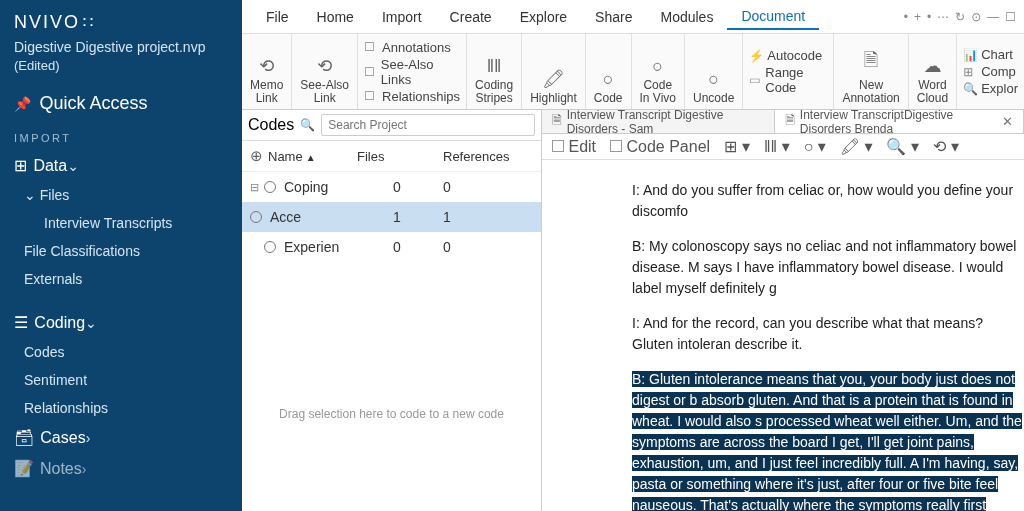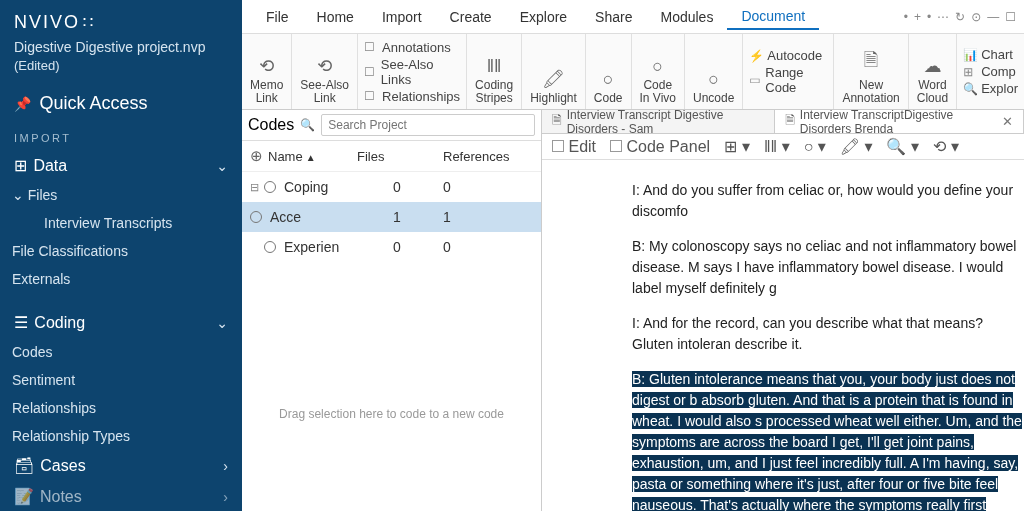--- a/index.html
+++ b/index.html
@@ -8,23 +8,23 @@
 
 .sidebar { width: 242px; background: #0d446e; color: #fff; padding: 10px 0; flex-shrink: 0; }
 .logo { font-size: 18px; font-weight: 400; letter-spacing: 2px; padding: 2px 14px 6px; }
 .dots { display: inline-block; margin-left: 2px; }
 .project-name { font-size: 14px; padding: 0 14px 3px; color: #d6e4ef; }
 .project-status { font-size: 13px; padding: 0 14px 14px; color: #d6e4ef; }
 .quick-access { padding: 6px 14px 18px; display: flex; align-items: center; gap: 8px; }
 .quick-access .pin { font-size: 14px; }
 .quick-access span.qtext { font-size: 18px; }
 .section-label { font-size: 11px; letter-spacing: 2.5px; color: #a5bed0; padding: 0 14px 6px; }
-.nav-item { display: flex; align-items: center; justify-content: space-between; padding: 6px 14px; font-size: 16px; cursor: pointer; }
+.nav-item { display: flex; align-items: center; justify-content: flex-start; padding: 6px 14px; font-size: 16px; cursor: pointer; }
 .nav-item .icon { width: 18px; text-align: center; margin-right: 6px; }
-.nav-item.sub { padding-left: 12px; font-size: 14px; color: #d6e4ef; }
+.nav-item.sub { padding-left: 24px; font-size: 14px; color: #d6e4ef; }
 .nav-item.sub2 { padding-left: 44px; font-size: 14px; color: #d6e4ef; }
 .chev { font-size: 14px; color: #d6e4ef; }
 
 
 .main { flex: 1; display: flex; flex-direction: column; overflow: hidden; }
 
 
 .menubar { height: 34px; display: flex; align-items: center; border-bottom: 1px solid #ddd; padding-left: 10px; }
 .menubar .mitem { padding: 4px 14px; font-size: 14px; color: #333; cursor: pointer; }
 .menubar .mitem.active { color: #0f6fbf; border-bottom: 2px solid #0f6fbf; font-weight: 500; }
@@ -96,21 +96,20 @@
   <div class="nav-item sub">File Classifications</div>
   <div class="nav-item sub">Externals</div>
   <div style="height:14px"></div>
   <div class="nav-item">
     <span><span class="icon">☰</span><span>Coding</span></span>
     <span class="chev">⌄</span>
   </div>
   <div class="nav-item sub">Codes</div>
   <div class="nav-item sub">Sentiment</div>
   <div class="nav-item sub">Relationships</div>
-  <div class="nav-item sub">Relationship Types</div>
   <div class="nav-item">
     <span><span class="icon">🗃</span><span>Cases</span></span>
     <span class="chev">›</span>
   </div>
   <div class="nav-item" style="opacity:0.6">
     <span><span class="icon">📝</span><span>Notes</span></span>
     <span class="chev">›</span>
   </div>
 </div>
 

